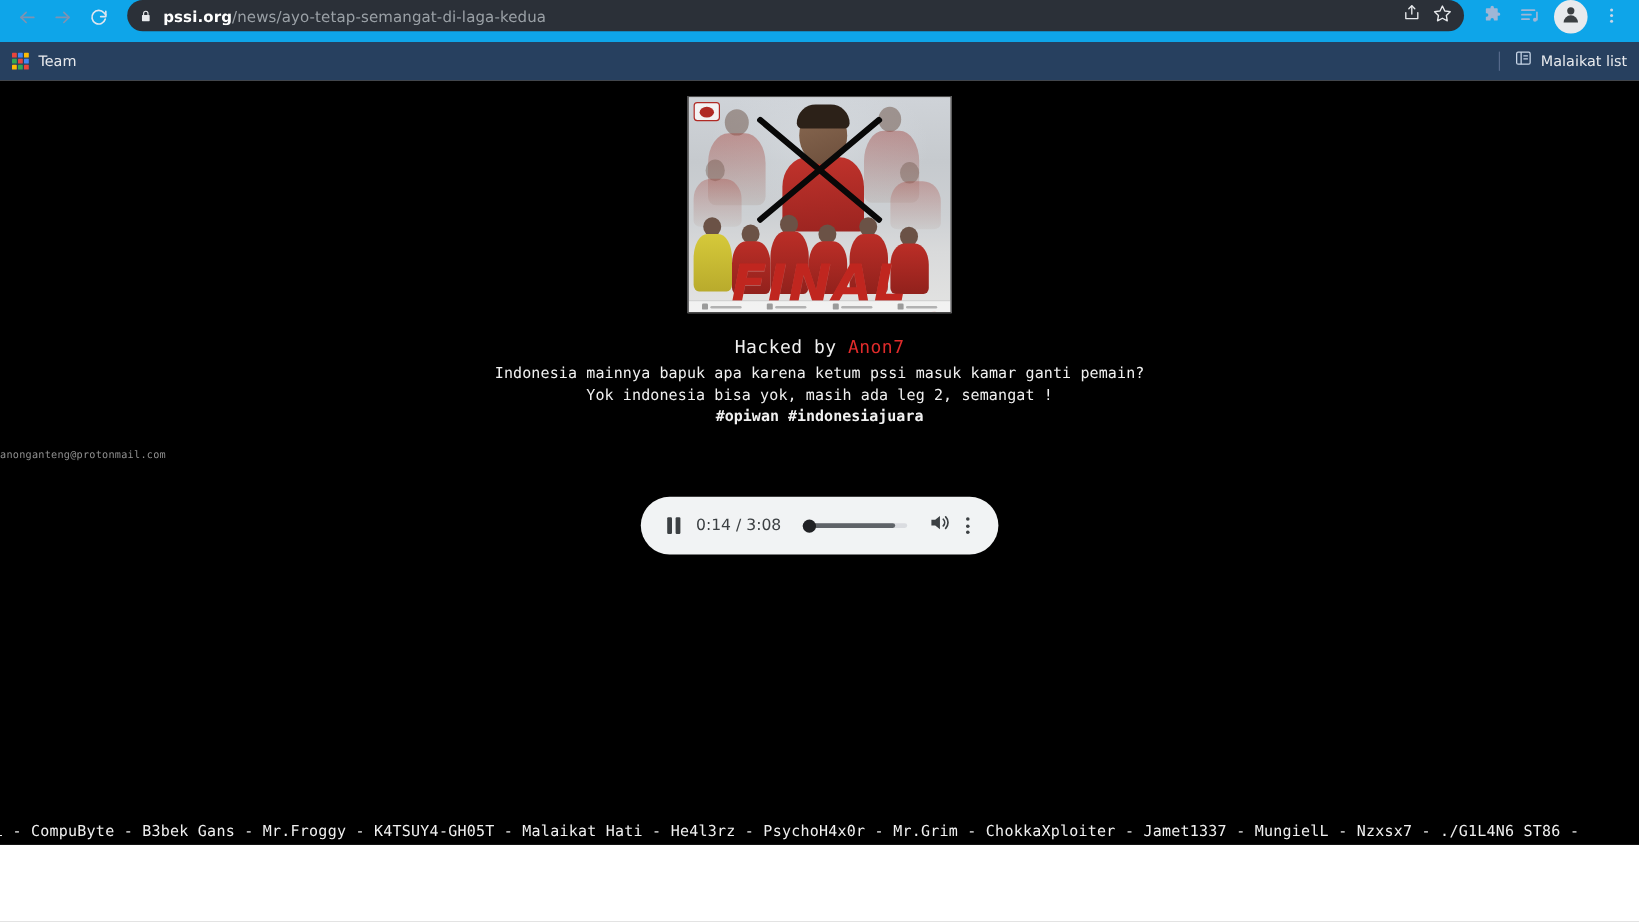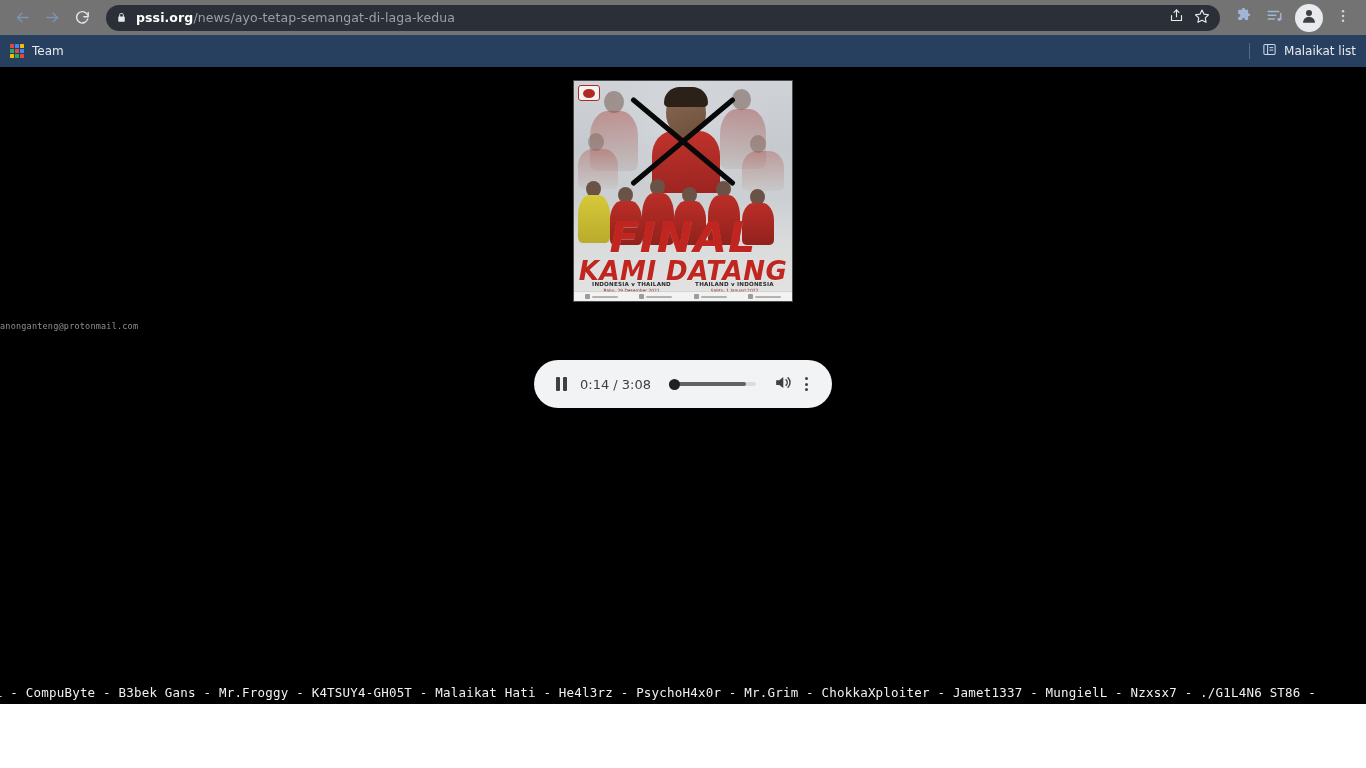--- a/index.html
+++ b/index.html
@@ -8,23 +8,23 @@
     background: #ffffff;
     font-family: "Liberation Sans", sans-serif;
     overflow: hidden;
   }
 
   
   #browser-chrome { width: 1366px; }
 
   .toolbar {
     height: 35px;
-    background: #737373;
-    display: flex;
-    align-items: center;
+    background: #0ea5e9;
+    display: flex;
+    align-items: flex-start;
     padding: 0 8px;
     gap: 2px;
   }
   .nav-btn {
     width: 28px; height: 28px;
     display: flex; align-items: center; justify-content: center;
     border-radius: 50%;
     flex: 0 0 auto;
   }
   .nav-btn svg { display: block; }
@@ -130,21 +130,21 @@
     font-size: 13px;
     font-weight: bold;
     color: #f2f2f2;
     letter-spacing: 1px;
     padding-top: 10px;
   }
 
   
   .poster-wrap {
     width: 220px;
-    height: 222px;
+    height: 181px;
     margin: 13px auto 0;
     border: 1px solid #4a4a4a;
     background: #cfd0d2;
     position: relative;
     overflow: hidden;
   }
   .poster {
     position: absolute; inset: 0;
     background:
       radial-gradient(ellipse 60% 45% at 50% 22%, rgba(220,225,230,.55), rgba(190,196,204,0) 70%),
@@ -538,20 +538,26 @@
             <span class="ln"></span>
           </span>
         <span class="soc">
             <span class="sq"></span>
             <span class="ln"></span>
           </span>
       </div>
     </div>
   </div>
 
+  <div class="msg">
+    <div class="hacked-line"><span>Hacked by </span><span class="nick">Anon7</span></div>
+    <div class="msg-line">Indonesia mainnya bapuk apa karena ketum pssi masuk kamar ganti pemain?</div>
+    <div class="msg-line">Yok indonesia bisa yok, masih ada leg 2, semangat !</div>
+    <div class="tags">#opiwan #indonesiajuara</div>
+  </div>
 
   <div class="email">anonganteng@protonmail.com</div>
 
   <div class="player-row">
     <div class="audio-player">
 
       <div class="ap-btn">
         <span class="pause-glyph">
             <i></i>
             <i></i>

